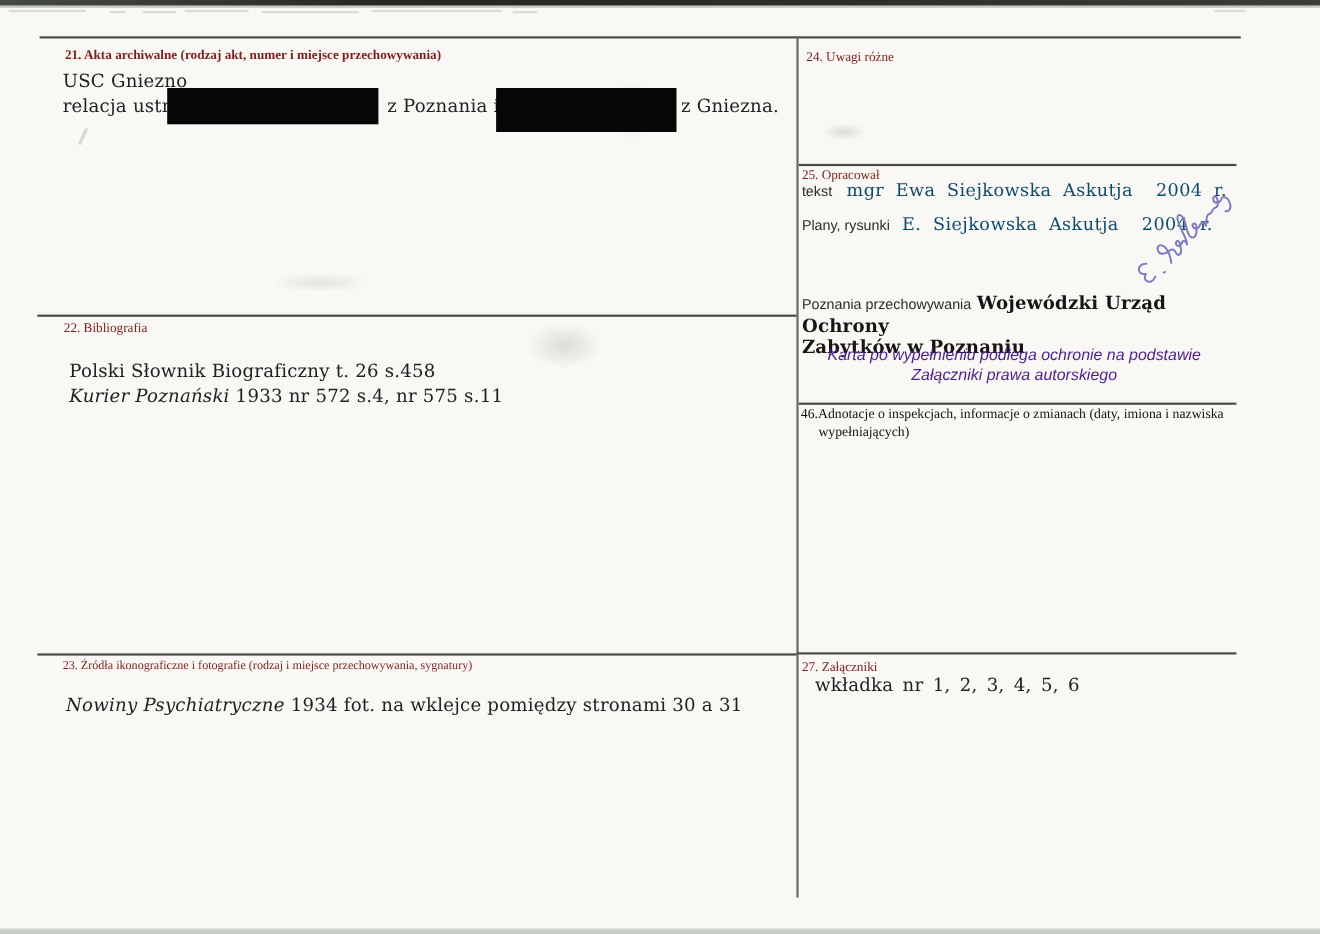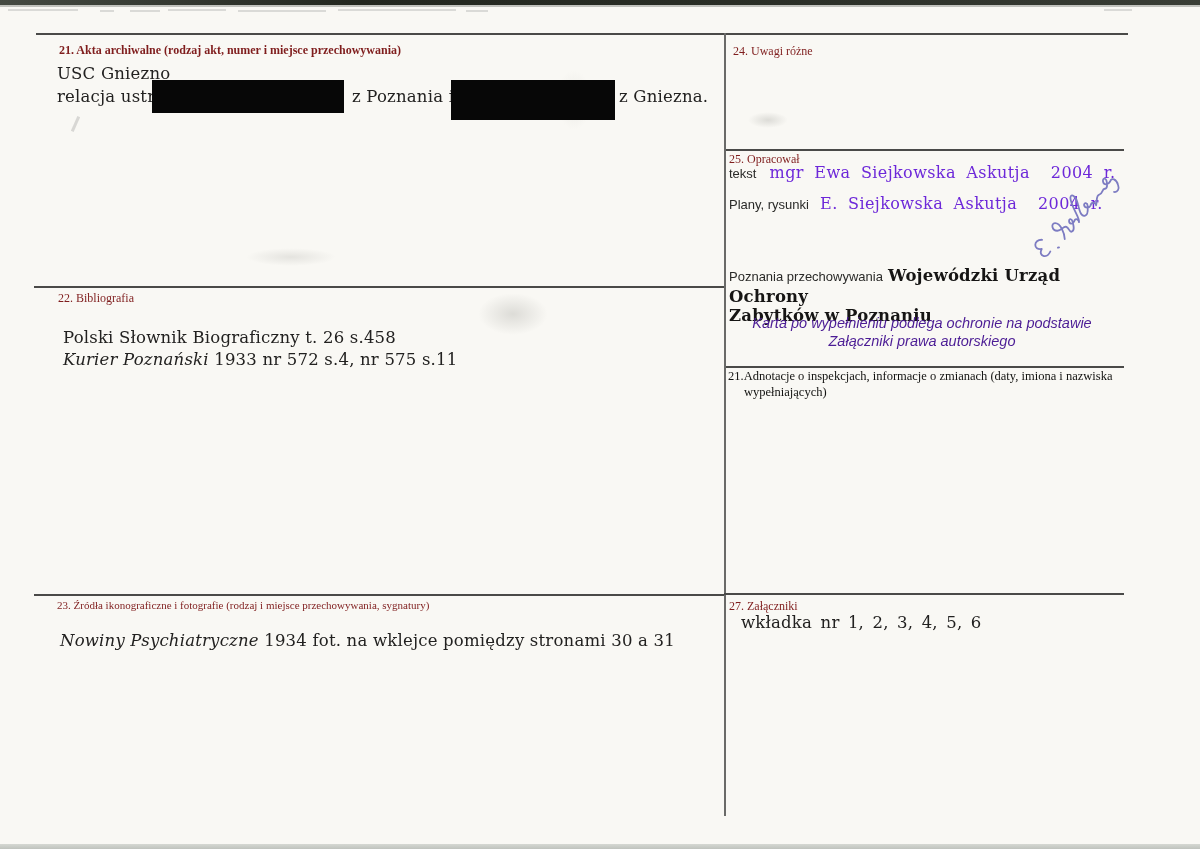--- a/index.html
+++ b/index.html
@@ -27,21 +27,21 @@
     font-size:12px; color:#7f1d1d; white-space:nowrap; }
   .seclabel.bold { font-weight:bold; font-size:12px; }
   .seclabel.small { font-size:11px; }
   .content { position:absolute; font-size:16.5px; letter-spacing:.2px;
     white-space:pre; color:#222120; }
   .content .it, .it { font-style:italic; }
   .sanslabel { font-family:"Liberation Sans", sans-serif; font-size:13px;
     color:#2a2a28; }
   .row25 { position:absolute; white-space:nowrap; }
   .row25 .val { font-family:"DejaVu Serif", serif; font-size:16px;
-    word-spacing:5px; letter-spacing:.4px; white-space:pre; color:#6d28d9; }
+    word-spacing:5px; letter-spacing:.4px; white-space:pre; color:#0c4a6e; }
   .storage { position:absolute; left:729px; top:266px; width:400px;
     line-height:19.5px; }
   .storage .boldval { font-family:"DejaVu Serif", serif; font-weight:bold;
     font-size:16.5px; letter-spacing:.2px; color:#161514; }
   .notice { position:absolute; left:736px; top:315px; width:372px;
     text-align:center; font-family:"Liberation Sans", sans-serif;
     font-style:italic; font-size:14.5px; line-height:17.5px; color:#4c1d95; }
   .s26label { position:absolute; left:728px; top:369px; width:404px;
     font-family:"Liberation Serif", serif; font-size:12.5px;
     line-height:15.5px; color:#121210; }
@@ -105,21 +105,21 @@
   <div class="storage"><span class="sanslabel">Poznania przechowywania</span>
     <span class="boldval">Wojewódzki Urząd Ochrony</span><br>
     <span class="boldval">Zabytków w Poznaniu</span></div>
 
   <div class="notice">
     <div>Karta po wypełnieniu podlega ochronie na podstawie</div>
     <div>Załączniki prawa autorskiego</div>
   </div>
 
   <div class="s26label">
-    <div>21.Adnotacje o inspekcjach, informacje o zmianach (daty, imiona i nazwiska</div>
+    <div>46.Adnotacje o inspekcjach, informacje o zmianach (daty, imiona i nazwiska</div>
     <div class="l2">wypełniających)</div>
   </div>
 
   <div class="seclabel" style="left:729px;top:599px;">27. Załączniki</div>
   <div class="content" style="left:741px;top:613px;word-spacing:3px;">wkładka nr 1, 2, 3, 4, 5, 6</div>
 
   <svg class="sig" width="190" height="140" viewBox="0 0 190 140">
     <g transform="translate(32,118) rotate(-47)" fill="none" stroke-width="1.8" stroke-linecap="round" stroke-linejoin="round">
       <path class="sig-path" d="M10,-16 C4,-23 -4,-15 3,-10 C-5,-8 -1,1 7,-2 M15,1 l1,0.5" style="stroke: rgb(125, 124, 194);"></path>
       <path class="sig-path" d="M26,0 C30,-4 35,-14 31,-18 C28,-21 23,-15 27,-11 C30,-8 35,-10 36,-7

